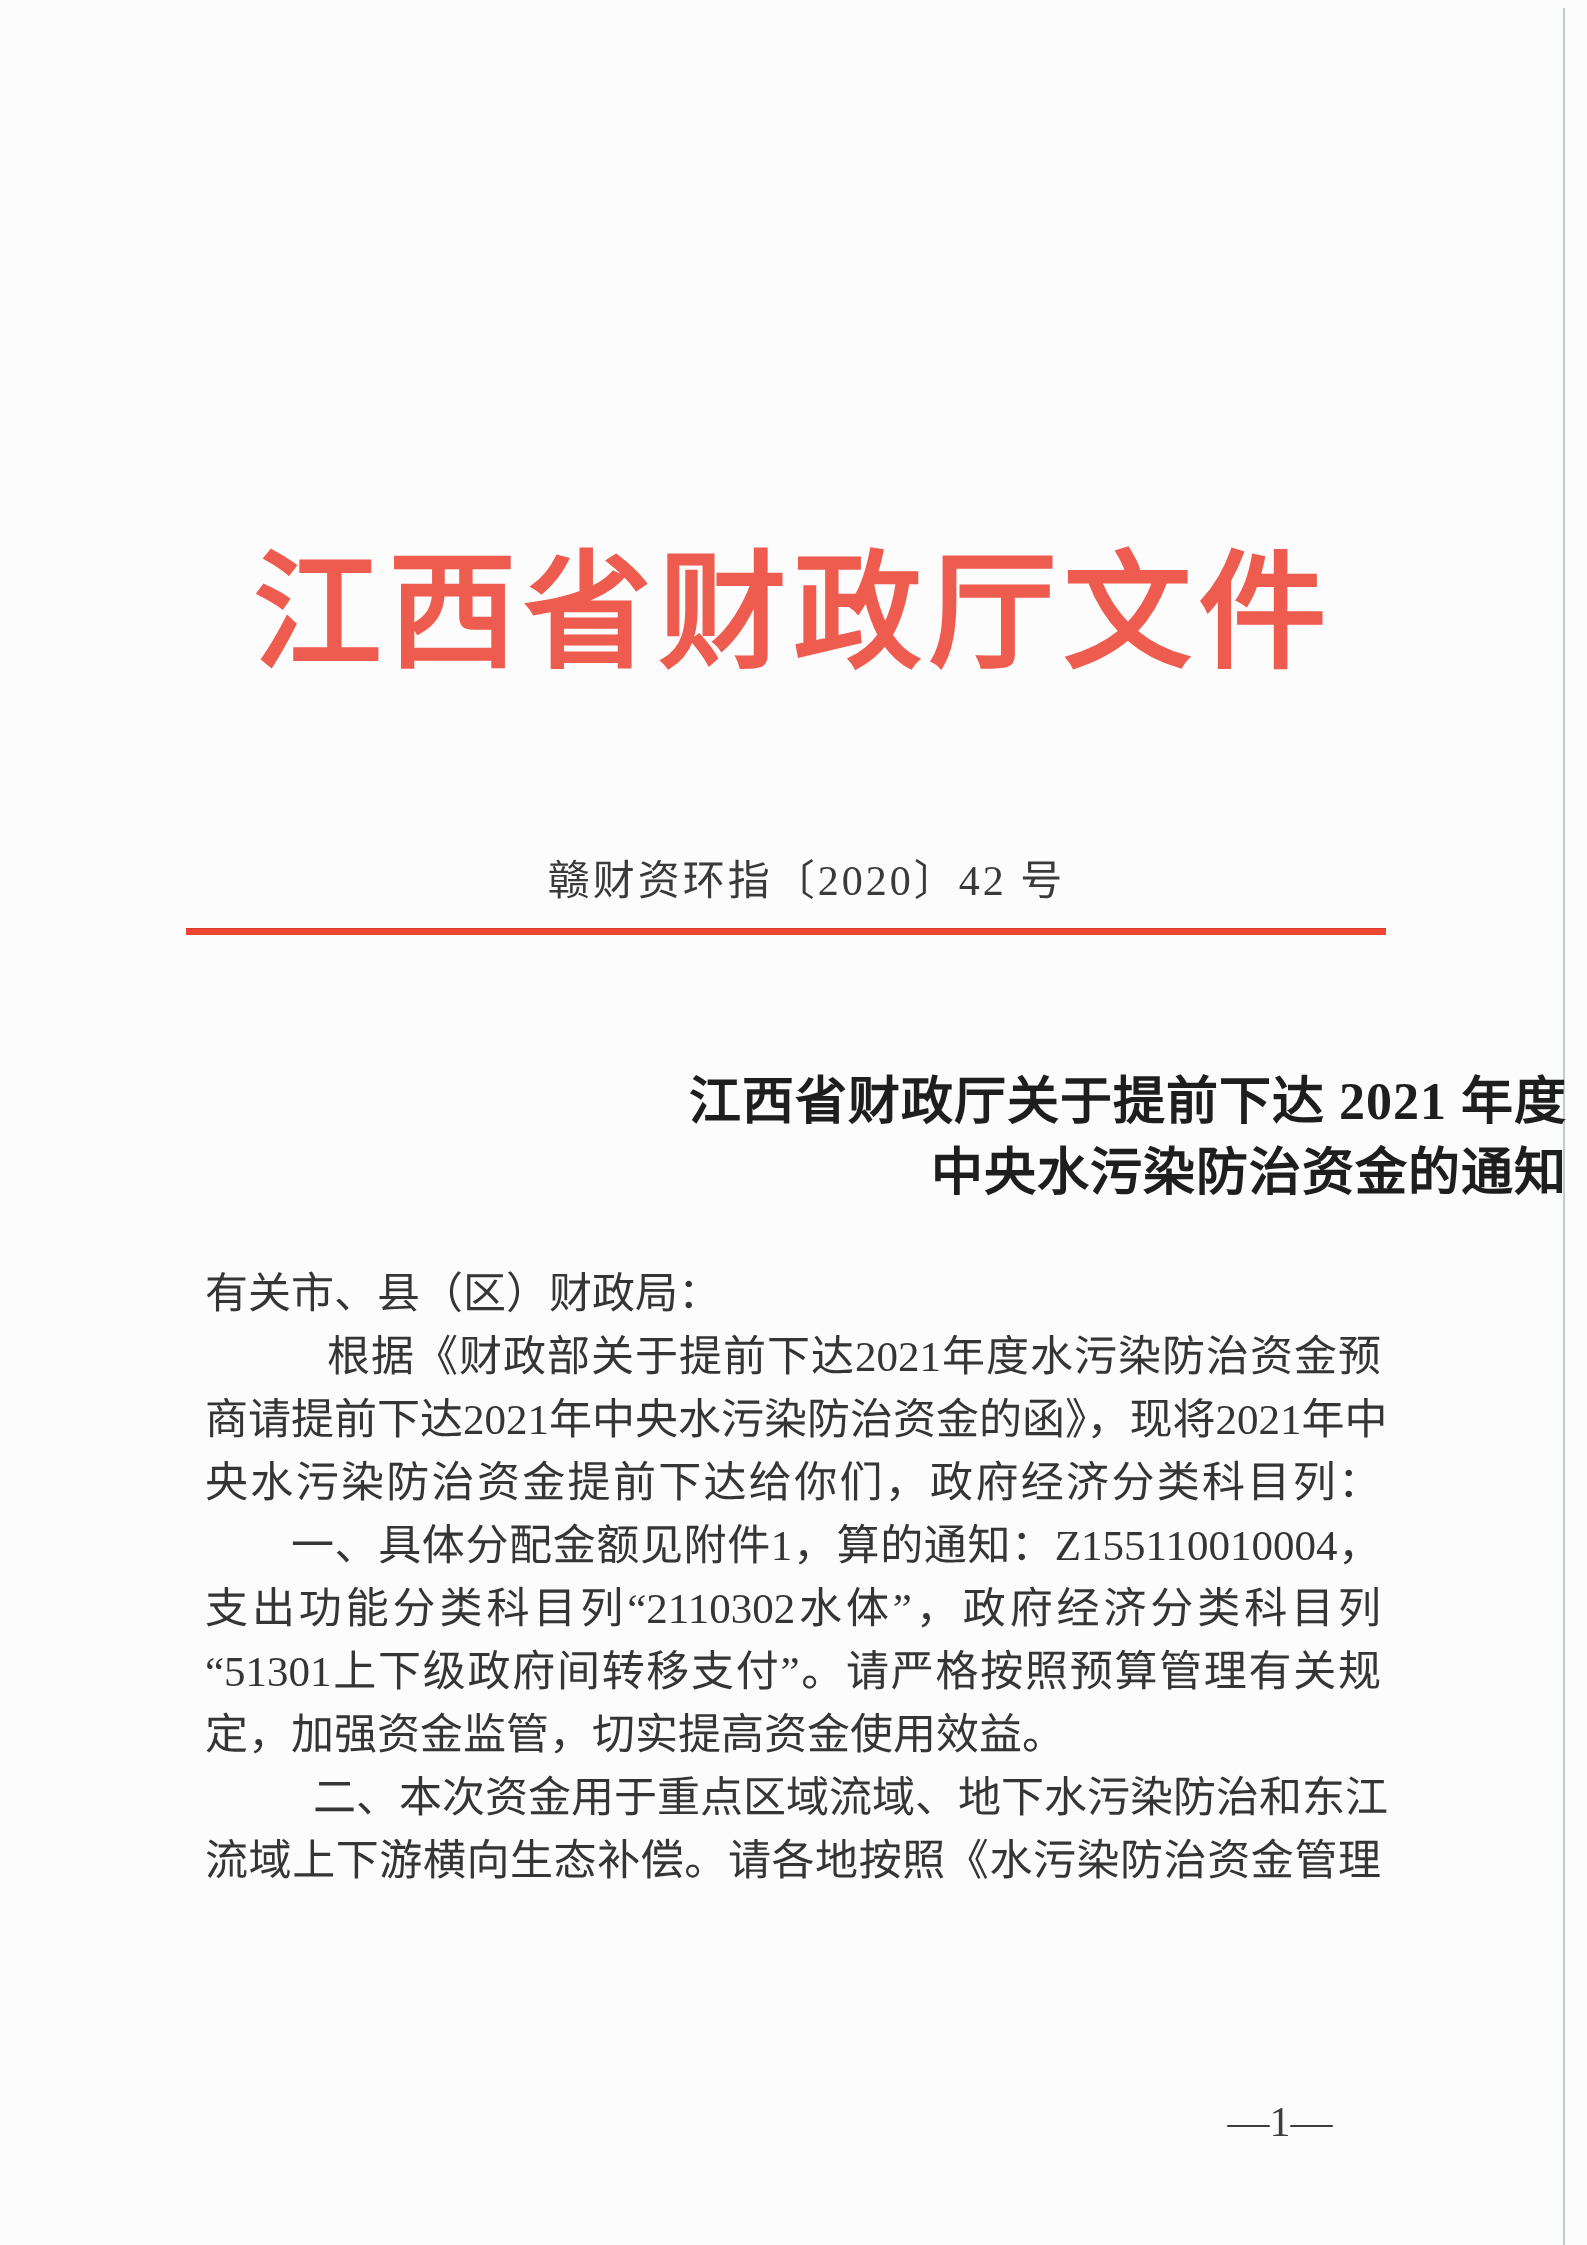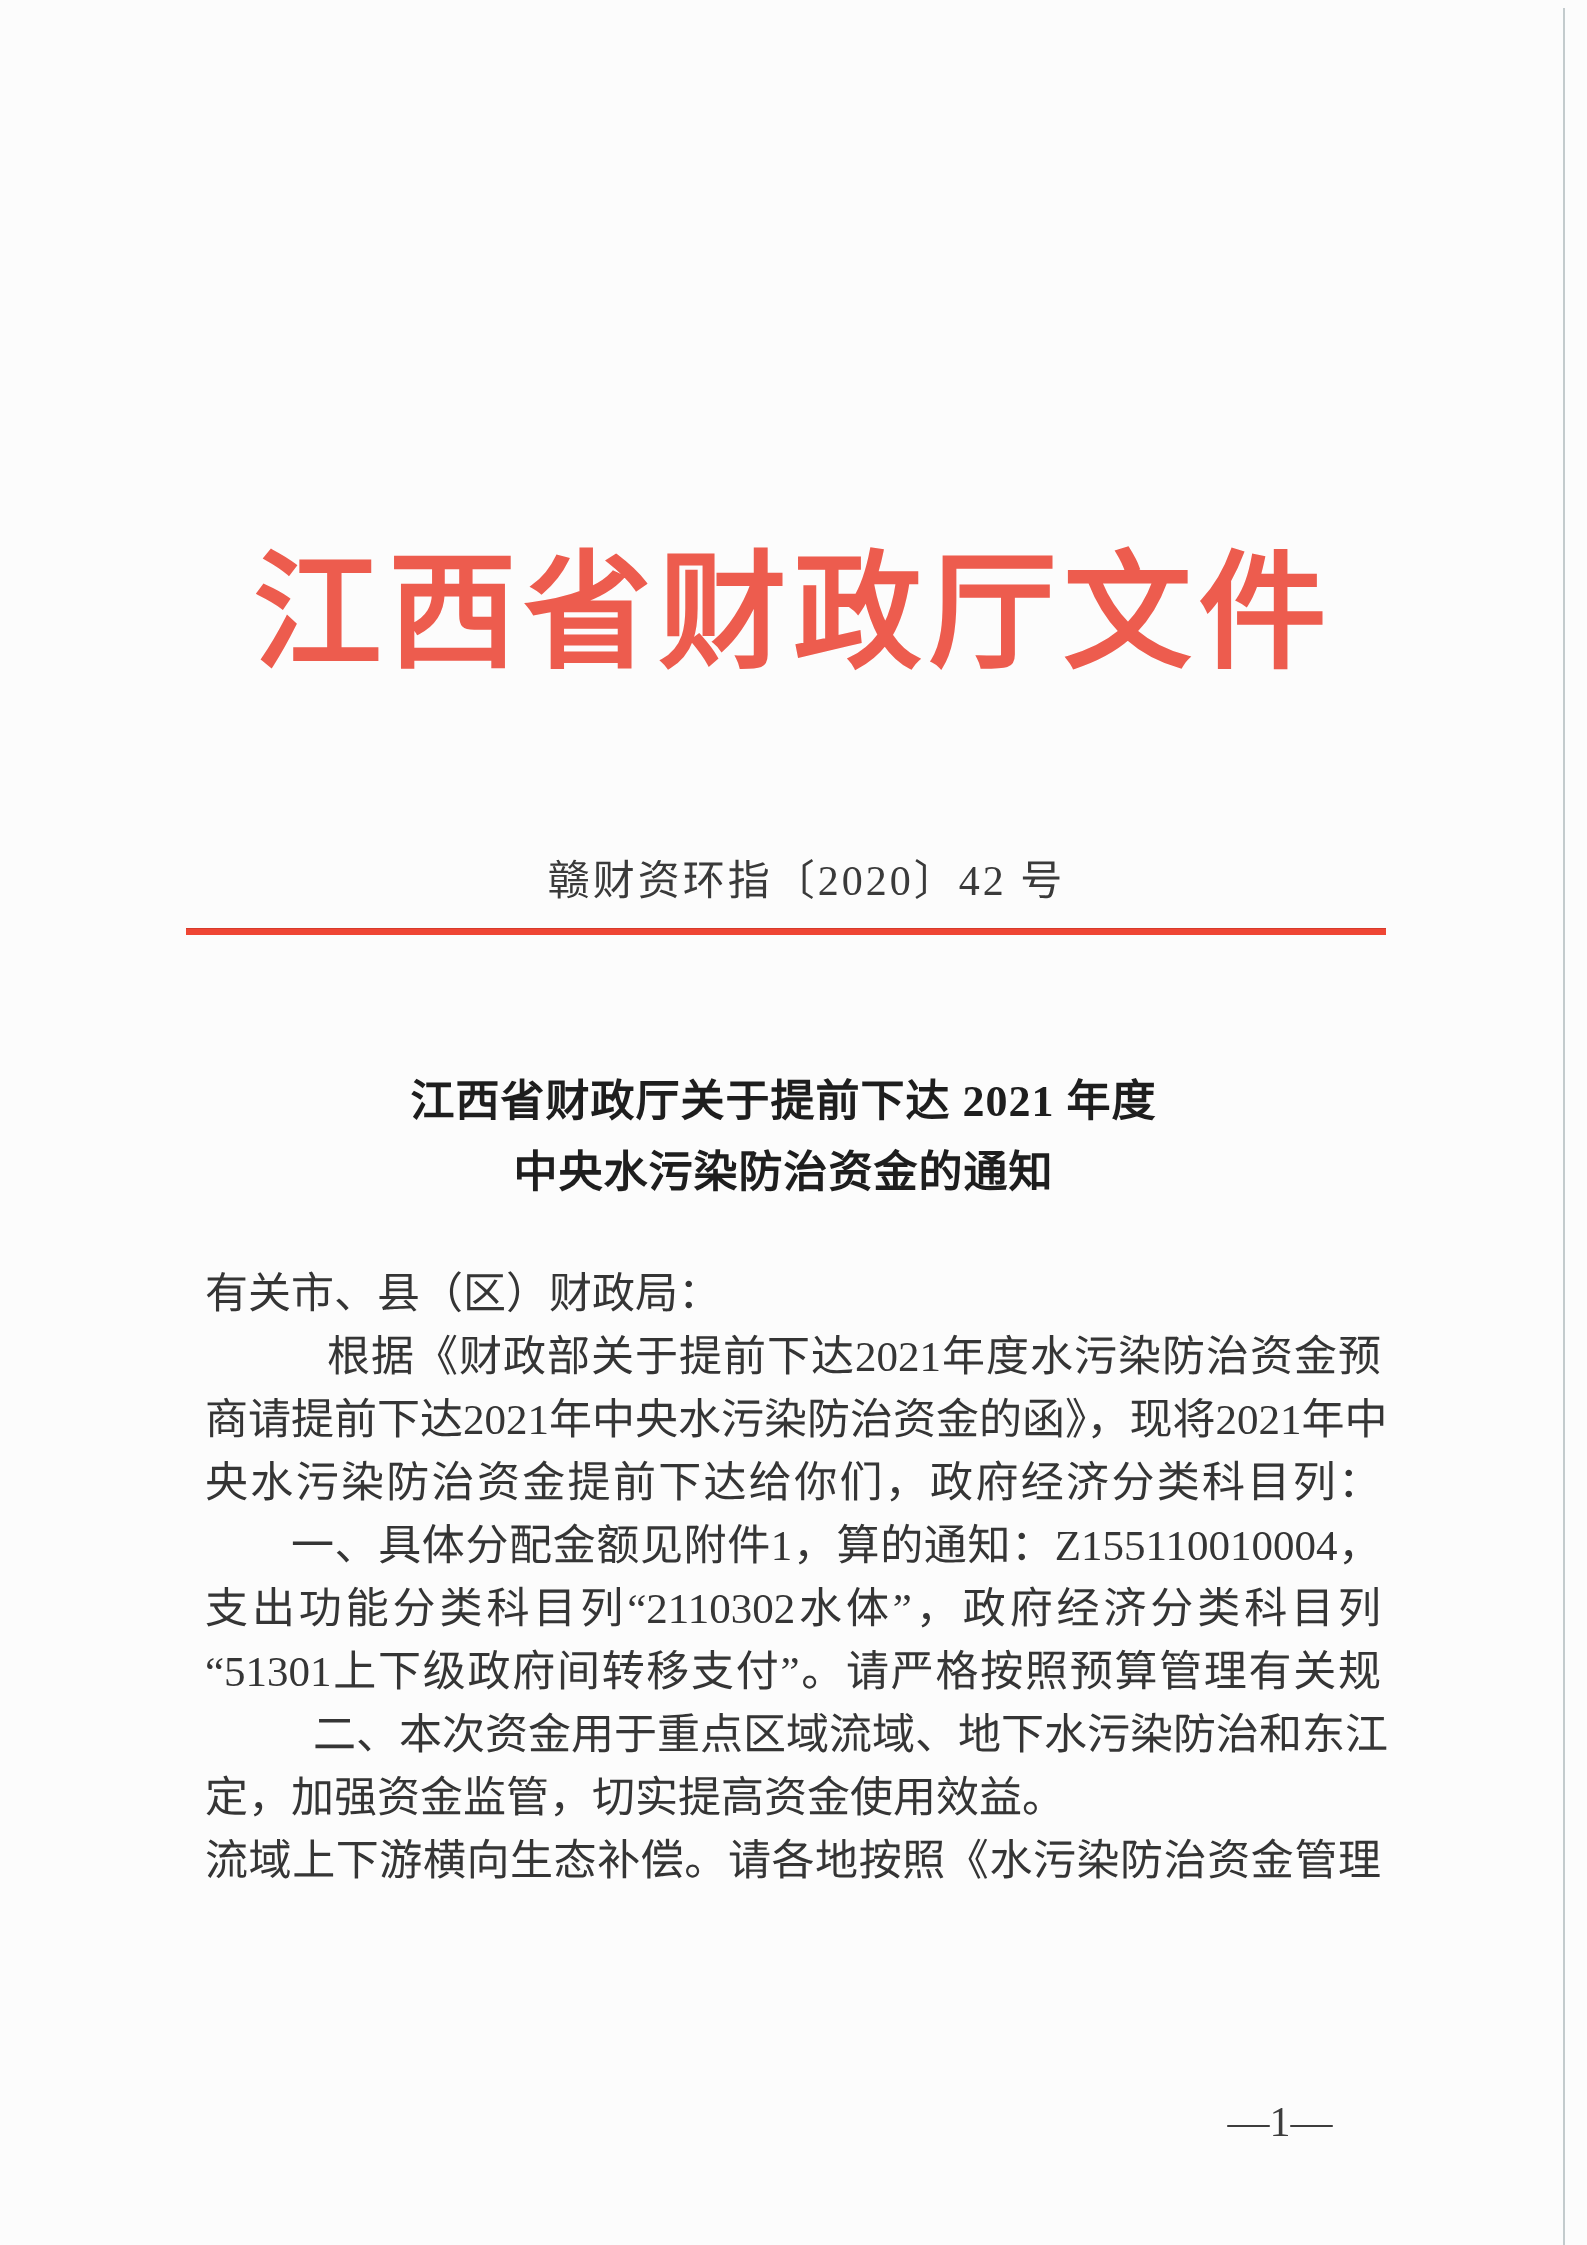--- a/index.html
+++ b/index.html
@@ -63,22 +63,22 @@
     height: 6px;
     background: #ef4634;
     border-top: 1px solid #d63b2c;
   }
   
   .title {
     position: absolute;
     left: 0;
     top: 1066px;
     width: 1567px;
-    text-align: center;
-    font-size: 44px;
+    text-align: right;
+    font-size: 52px;
     line-height: 71px;
     font-weight: 700;
     color: #1e1e1e;
     letter-spacing: 1px;
     white-space: nowrap;
   }
   
   .bodytext {
     position: absolute;
     left: 205px;
@@ -135,20 +135,20 @@
   </div>
 
   <div class="bodytext">
     <div class="bl nostretch">有关市、县（区）财政局：</div>
     <div class="bl ind-lg">根据《财政部关于提前下达2021年度水污染防治资金预</div>
     <div class="bl">商请提前下达2021年中央水污染防治资金的函》，现将2021年中</div>
     <div class="bl">央水污染防治资金提前下达给你们，政府经济分类科目列：</div>
     <div class="bl ind-sm">一、具体分配金额见附件1，算的通知：Z155110010004，</div>
     <div class="bl">支出功能分类科目列“2110302水体”，政府经济分类科目列</div>
     <div class="bl">“51301上下级政府间转移支付”。请严格按照预算管理有关规</div>
+    <div class="bl nostretch">定，加强资金监管，切实提高资金使用效益。</div>
     <div class="bl ind-md">二、本次资金用于重点区域流域、地下水污染防治和东江</div>
-    <div class="bl nostretch">定，加强资金监管，切实提高资金使用效益。</div>
     <div class="bl">流域上下游横向生态补偿。请各地按照《水污染防治资金管理</div>
   </div>
 
   <div class="pageno">—1—</div>
 
 </div>
 
 </body></html>

